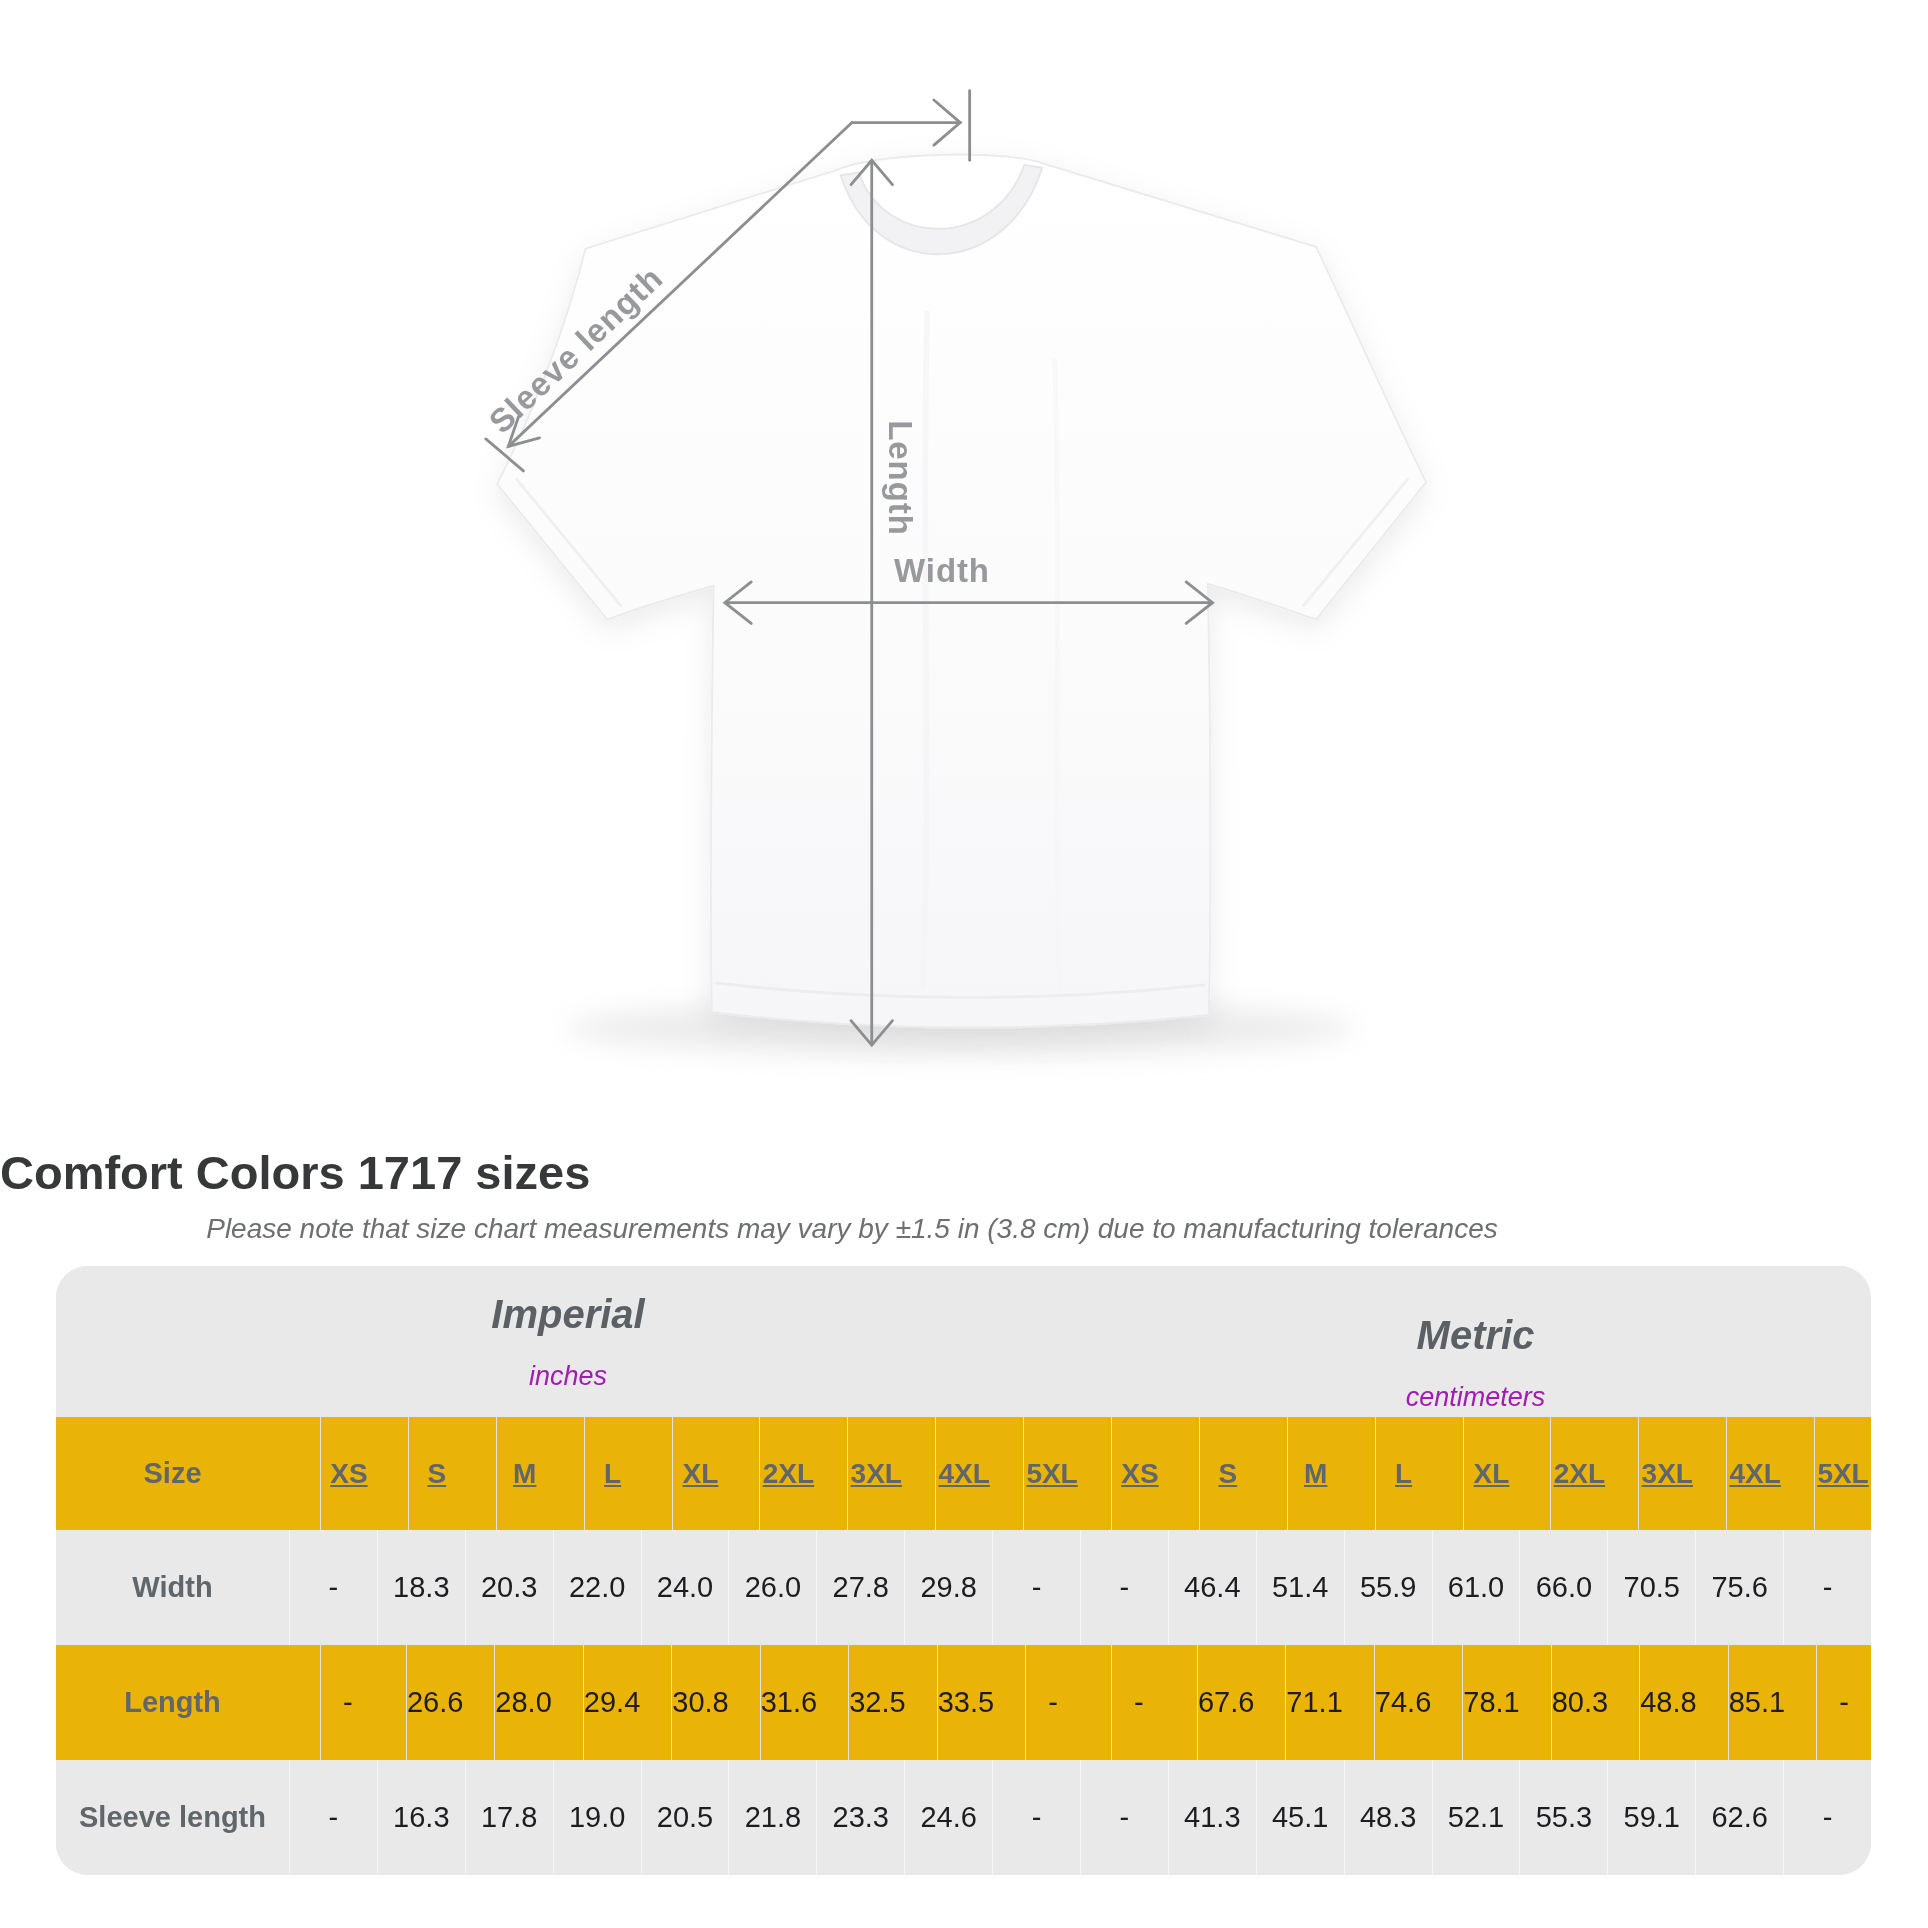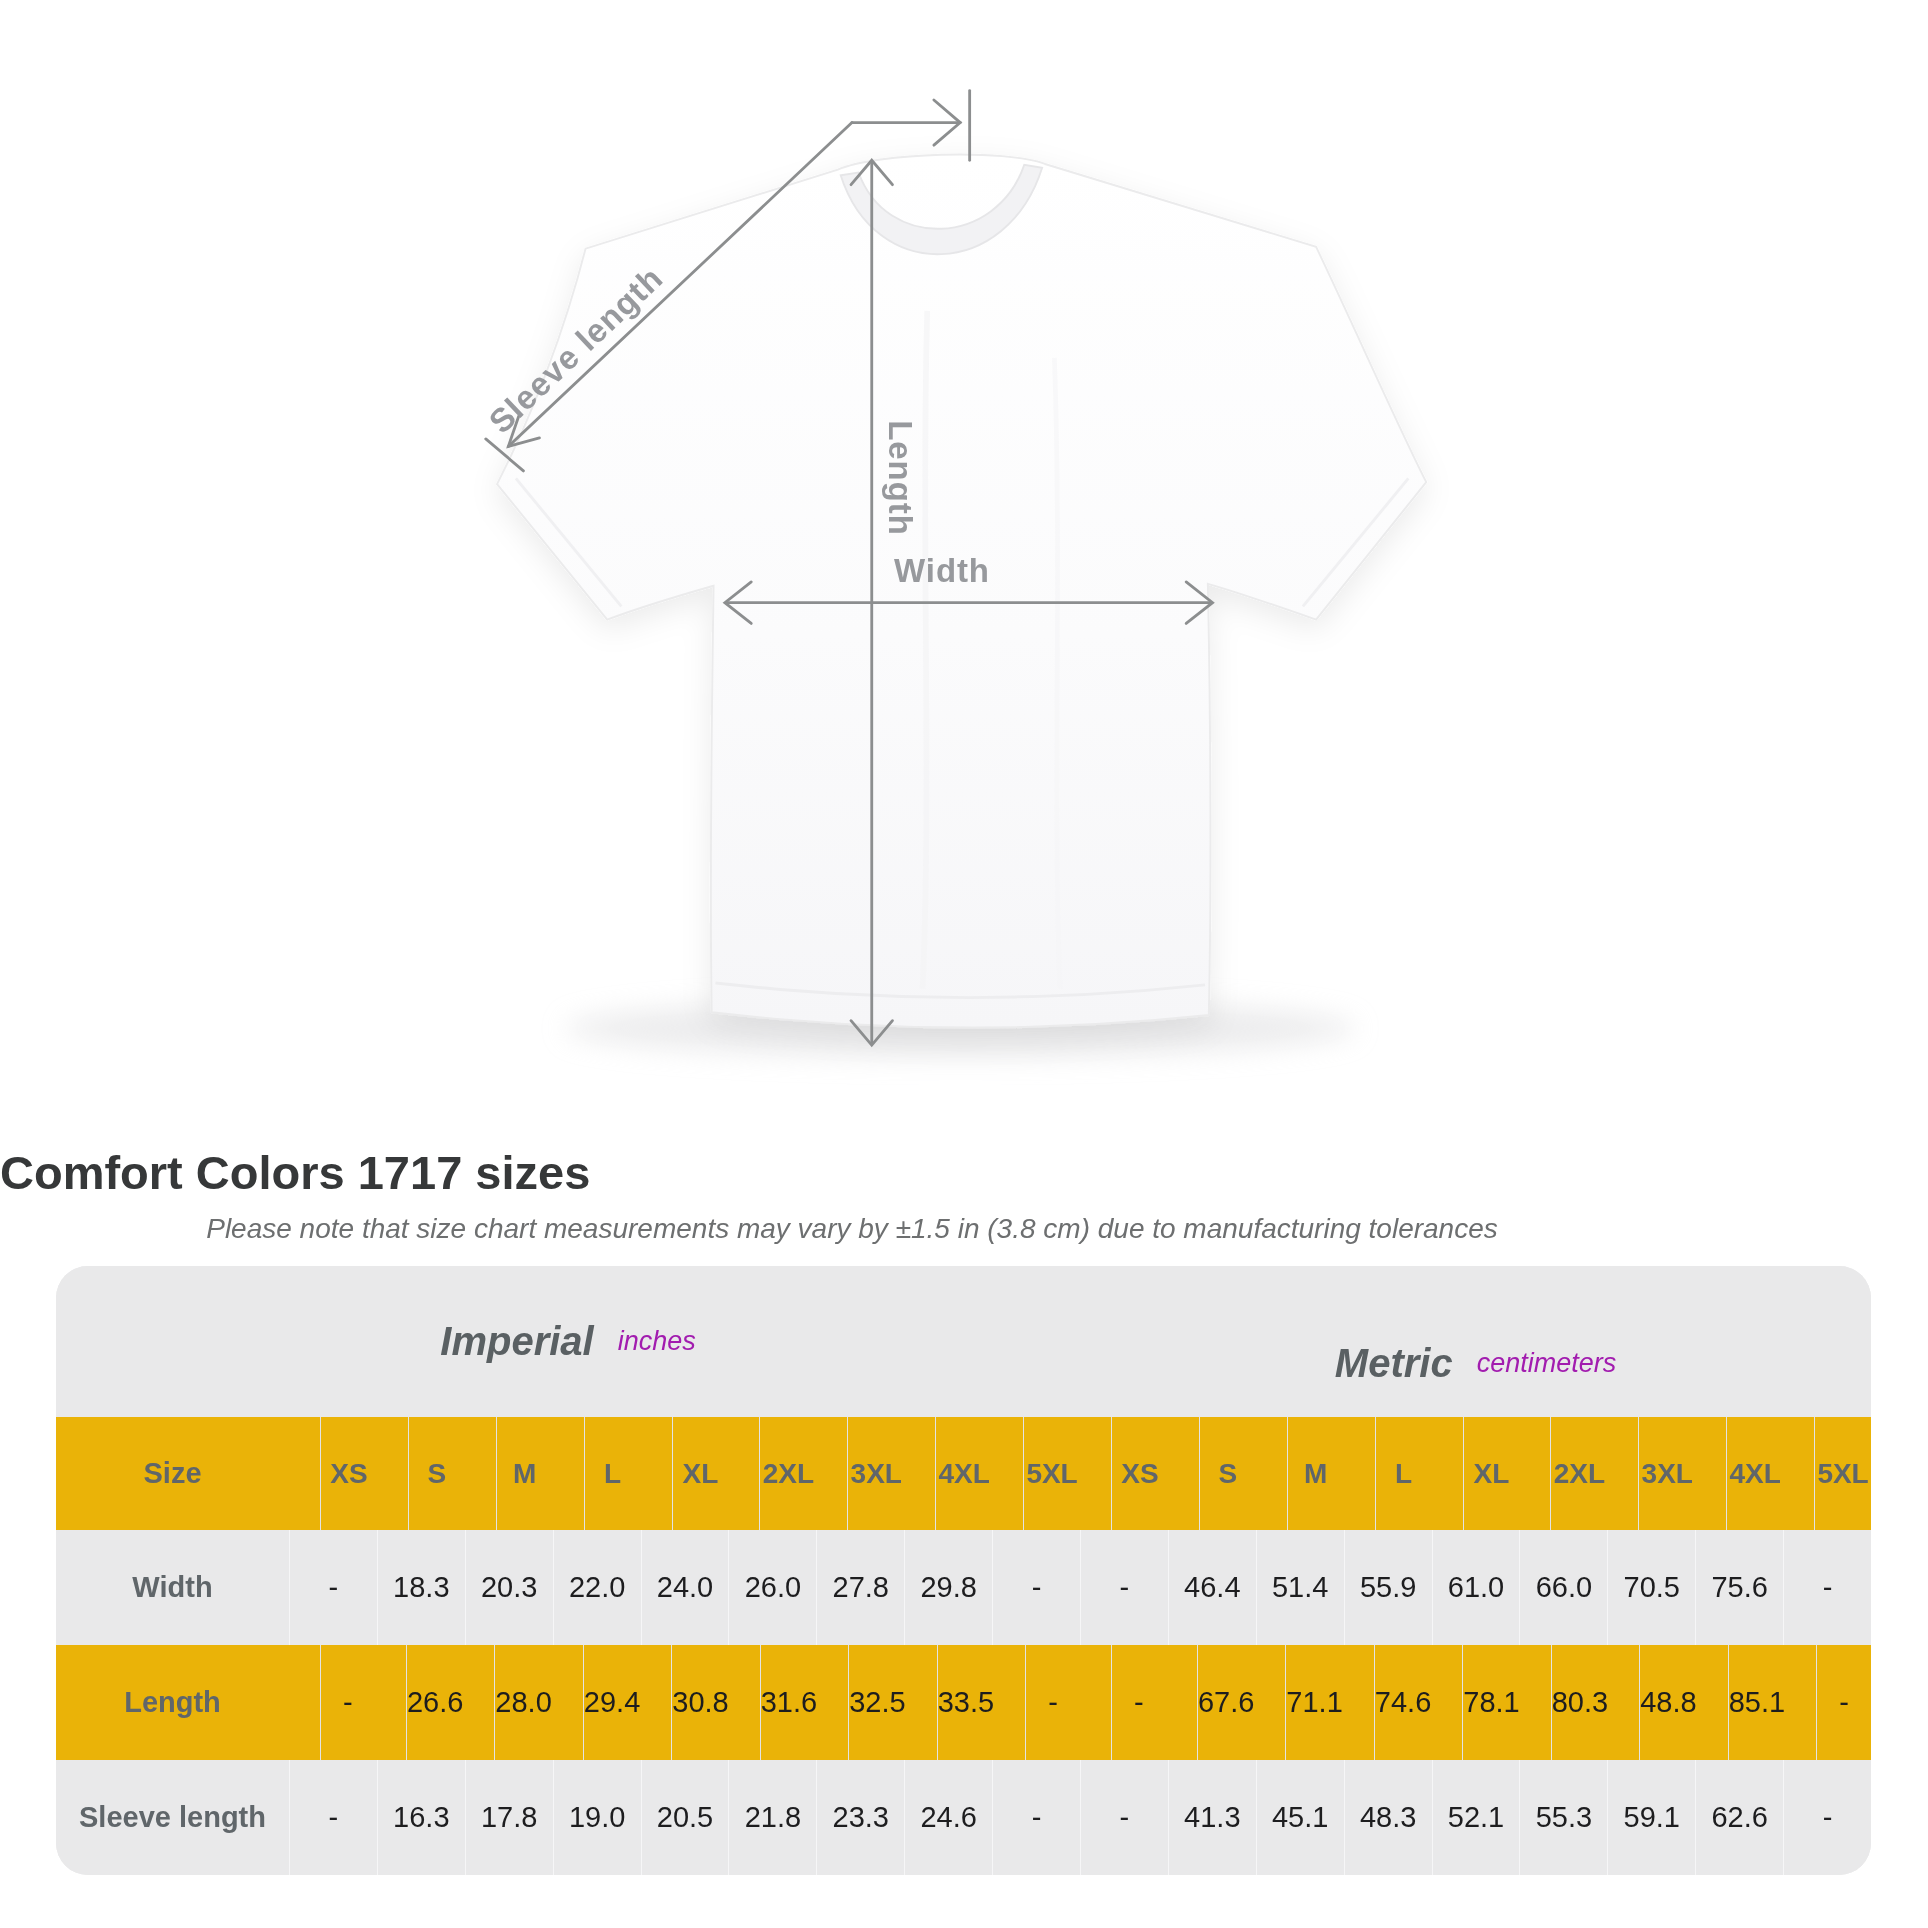--- a/index.html
+++ b/index.html
@@ -24,35 +24,35 @@
   .chart-subtitle{
     position:absolute;left:0;top:1213px;width:1704px;text-align:center;
     font-size:28px;font-style:italic;color:#6d6f70;
   }
   
   .size-table{
     position:absolute;left:56px;top:1266px;width:1815px;
     border-radius:32px;overflow:hidden;background:#e9e9ea;
   }
   .unit-band{display:grid;grid-template-columns:233px repeat(18,1fr);height:151px;background:#e9e9ea;}
-  .unit-cell{display:flex;flex-direction:row;align-items:center;justify-content:center;gap:24px;}
+  .unit-cell{display:flex;flex-direction:column;align-items:center;justify-content:center;gap:24px;}
   .unit-imperial{grid-column:1 / span 10;}
   .unit-metric{grid-column:11 / span 9;margin-top:43px;}
   .unit-name{font-size:40px;font-weight:bold;font-style:italic;color:#5a6063;}
   .unit-sub{font-size:27px;font-style:italic;color:#a21caf;}
   .grid-row{display:grid;grid-template-columns:233px repeat(18,1fr);height:115px;}
   .header-row{height:113px;}
   .row-white{background:#eab308;gap:31px;--sep:#e3e3e4;}
   .row-gray{background:#e9e9ea;--sep:#f6f6f7;}
   .cell{
     display:flex;align-items:center;justify-content:center;height:100%;
     font-size:29px;color:#1d1d1f;
   }
   .cell + .cell{border-left:1.9px solid var(--sep);}
-  .cell.hdr{font-weight:bold;color:#60666a;font-size:28px;}
+  .cell.hdr{font-weight:bold;color:#60666a;font-size:28px;text-decoration:underline;}
   .cell.lbl{font-weight:bold;color:#60666a;font-size:29px;}
 </style>
 </head>
 <body>
 
 <div class="stage">
 
   <svg class="diagram" viewBox="0 0 2048 1235" xmlns="http://www.w3.org/2000/svg">
     <defs>
       <linearGradient id="shirtGrad" x1="0" y1="0" x2="0" y2="1">

